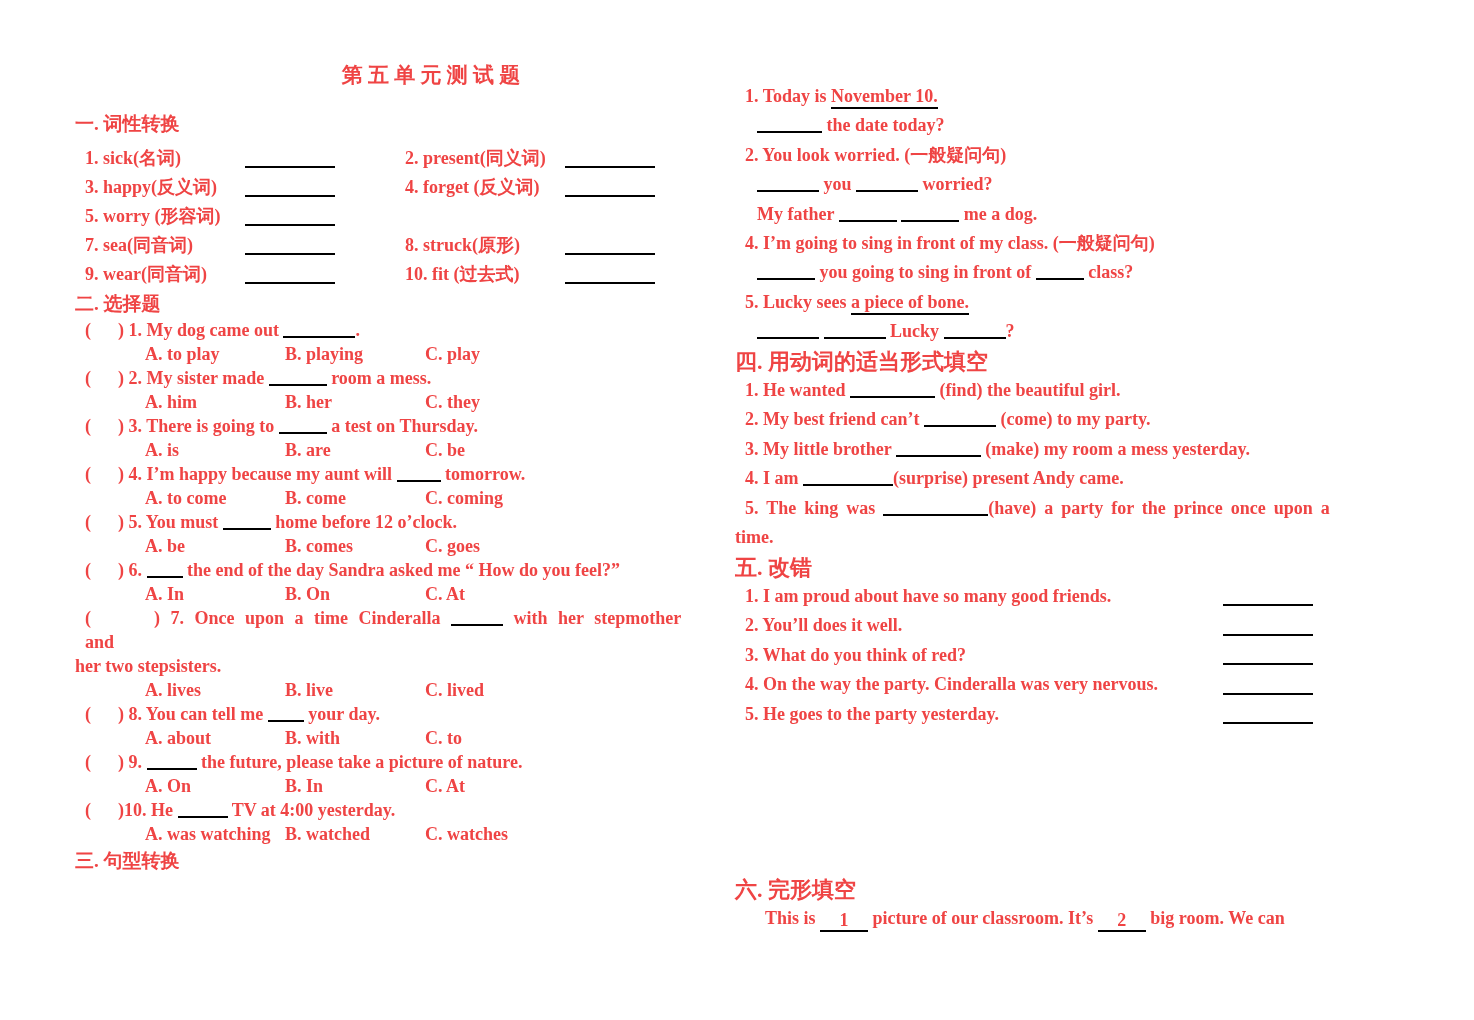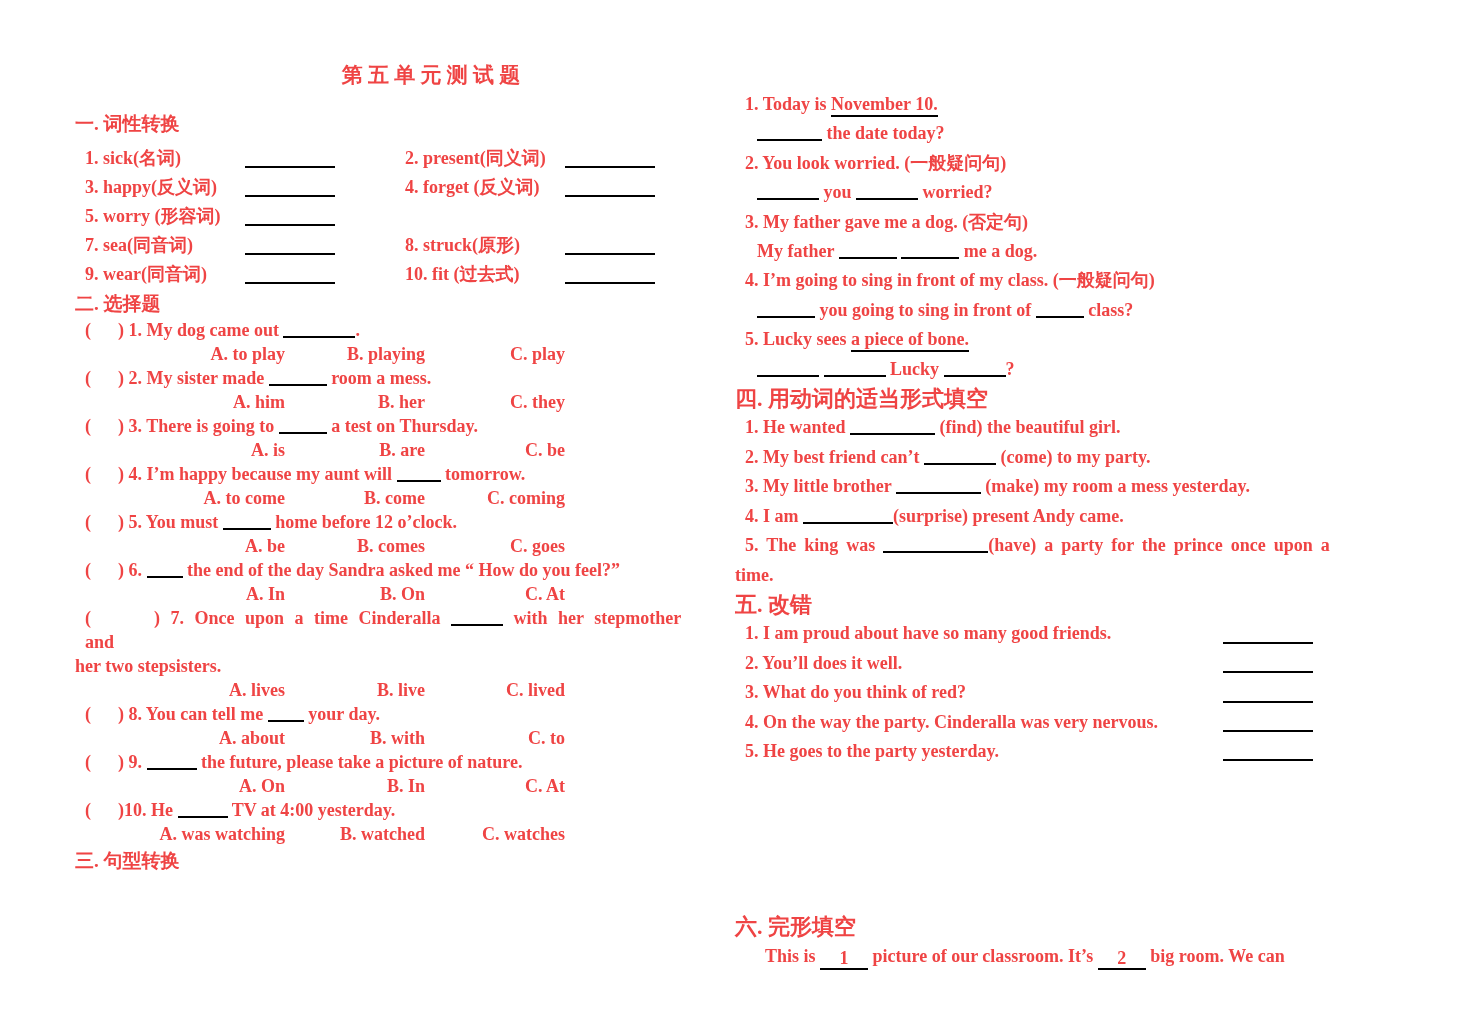--- a/index.html
+++ b/index.html
@@ -7,21 +7,21 @@
     position: relative;
     width: 1474px;
     height: 1020px;
     background: #ffffff;
     color: #ef4444;
     font-family: "Liberation Serif", "DejaVu Serif", serif;
     font-weight: bold;
     overflow: hidden;
   }
   .col-left  { position: absolute; left: 75px;  top: 63px;  width: 640px; }
-  .col-right { position: absolute; left: 735px; top: 90px;  width: 706px; }
+  .col-right { position: absolute; left: 735px; top: 82px;  width: 706px; }
 
   .title {
     text-align: center;
     font-size: 21px;
     line-height: 24px;
     transform: translateX(36px);
   }
   .heading { font-size: 19px; line-height: 29px; margin-top: 0; }
   .h-gap { margin-top: 22px; }
 
@@ -46,21 +46,21 @@
     vertical-align: -2px;
   }
   .w36{width:36px}.w44{width:44px}.w48{width:48px}.w50{width:50px}
   .w52{width:52px}.w58{width:58px}.w62{width:62px}.w65{width:65px}
   .w72{width:72px}.w85{width:85px}.w90{width:90px}.w105{width:105px}
 
   
   .mcq .stem { font-size: 18px; line-height: 24px; padding-left: 10px; }
   .mcq .stem.cont { padding-left: 0; }
   .stretch { word-spacing: 6px; }
-  .opts { display: flex; font-size: 18px; line-height: 24px; padding-left: 70px; text-align: right; }
+  .opts { display: flex; font-size: 18px; line-height: 24px; padding-left: 70px; }
   .opt  { min-width: 140px; }
   .br   { white-space: pre; }
 
   
   .r-item { font-size: 18px; line-height: 29.4px; padding-left: 10px; }
   .r-item.ans  { padding-left: 22px; }
   .r-item.cont { padding-left: 0; }
   .r-heading { font-size: 22px; line-height: 29.4px; }
   .ul { border-bottom: 2px solid #000; padding-bottom: 1px; }
   .stretch2 { word-spacing: 3.5px; }
@@ -209,21 +209,20 @@
   </div>
 
   <div class="col-right">
 
     <div class="r-item"><span>1. Today is </span><span class="ul">November 10.</span></div>
     <div class="r-item ans"><span class="blank w65"></span> <span>the date today?</span></div>
 
     <div class="r-item">2. You look worried. (一般疑问句)</div>
     <div class="r-item ans"><span class="blank w62"></span> <span>you</span> <span class="blank w62"></span> <span>worried?</span></div>
 
-    <div class="r-item">3. My father gave me a dog. (否定句)</div>
     <div class="r-item ans"><span>My father</span> <span class="blank w58"></span> <span class="blank w58"></span> <span>me a dog.</span></div>
 
     <div class="r-item">4. I’m going to sing in front of my class. (一般疑问句)</div>
     <div class="r-item ans"><span class="blank w58"></span> <span>you going to sing in front of</span> <span class="blank w48"></span> <span>class?</span></div>
 
     <div class="r-item"><span>5. Lucky sees </span><span class="ul">a piece of bone.</span></div>
     <div class="r-item ans"><span class="blank w62"></span> <span class="blank w62"></span> <span>Lucky</span> <span class="blank w62"></span><span>?</span></div>
 
     <div class="r-heading">四. 用动词的适当形式填空</div>
 

